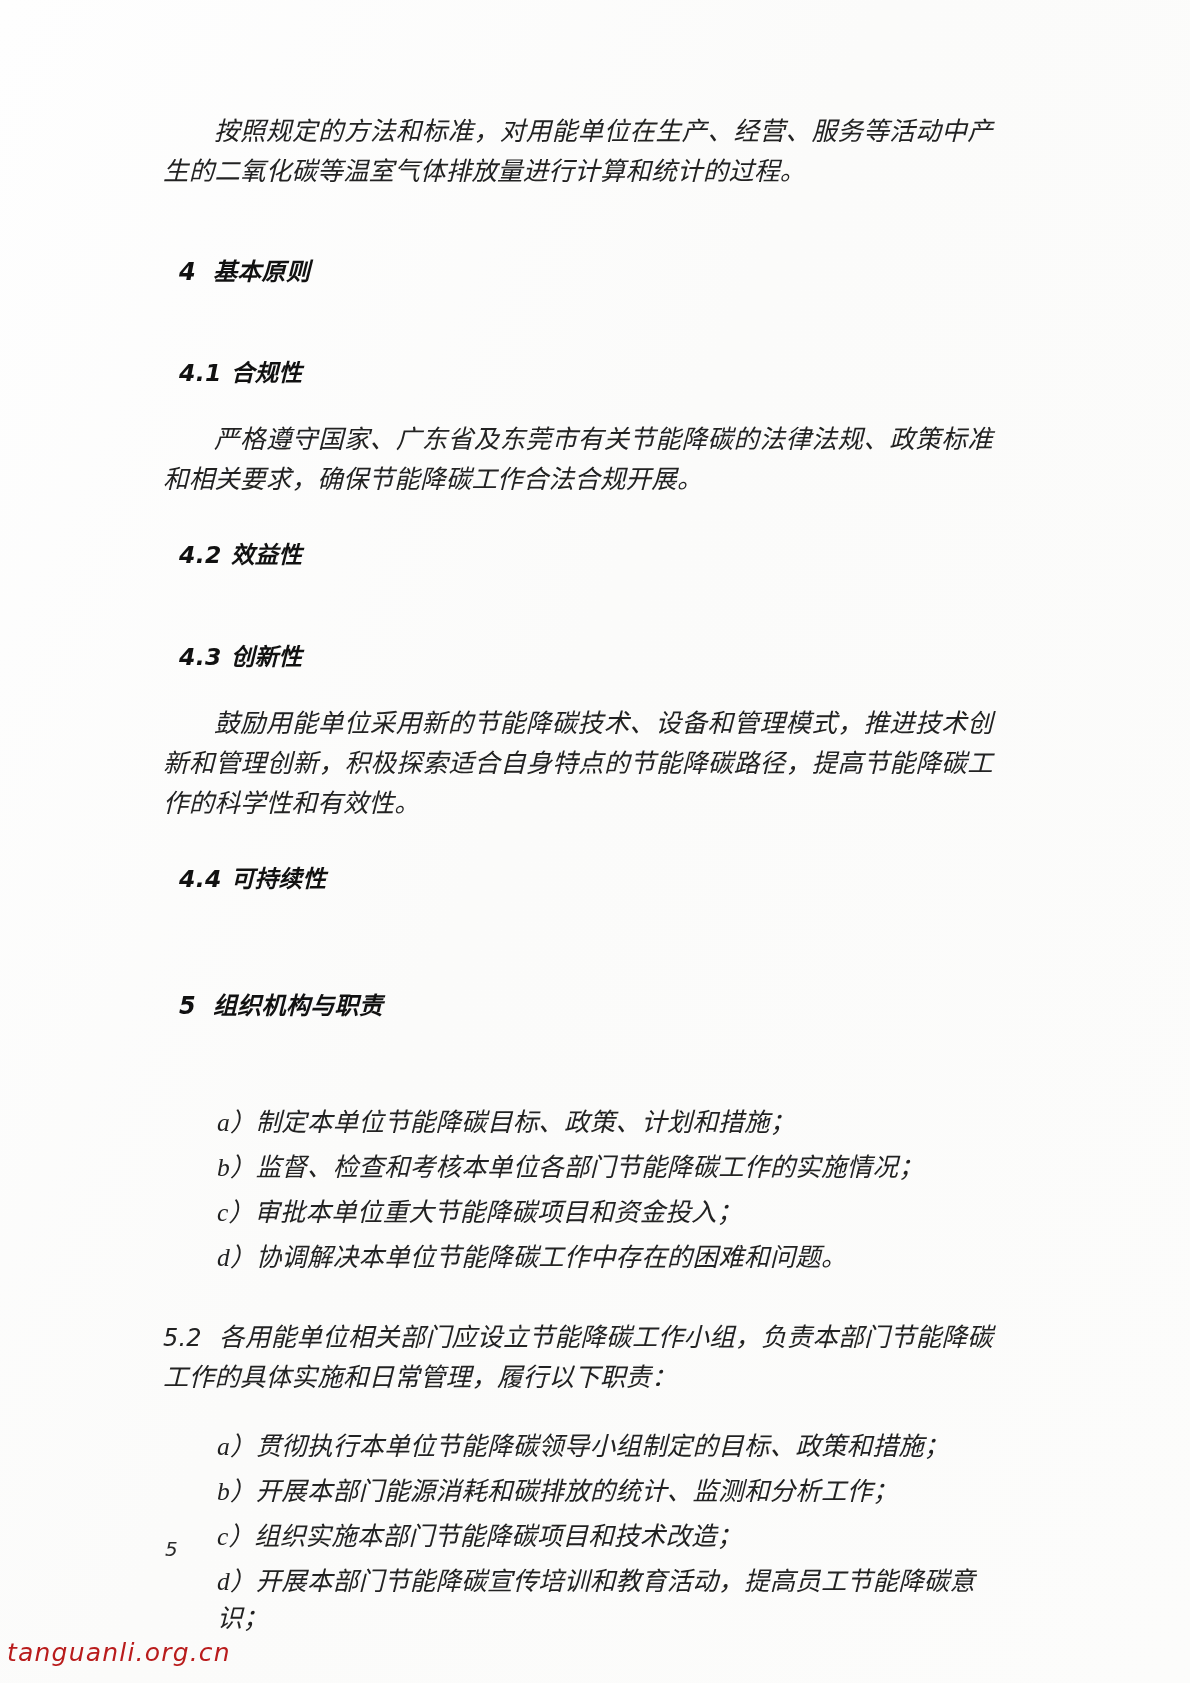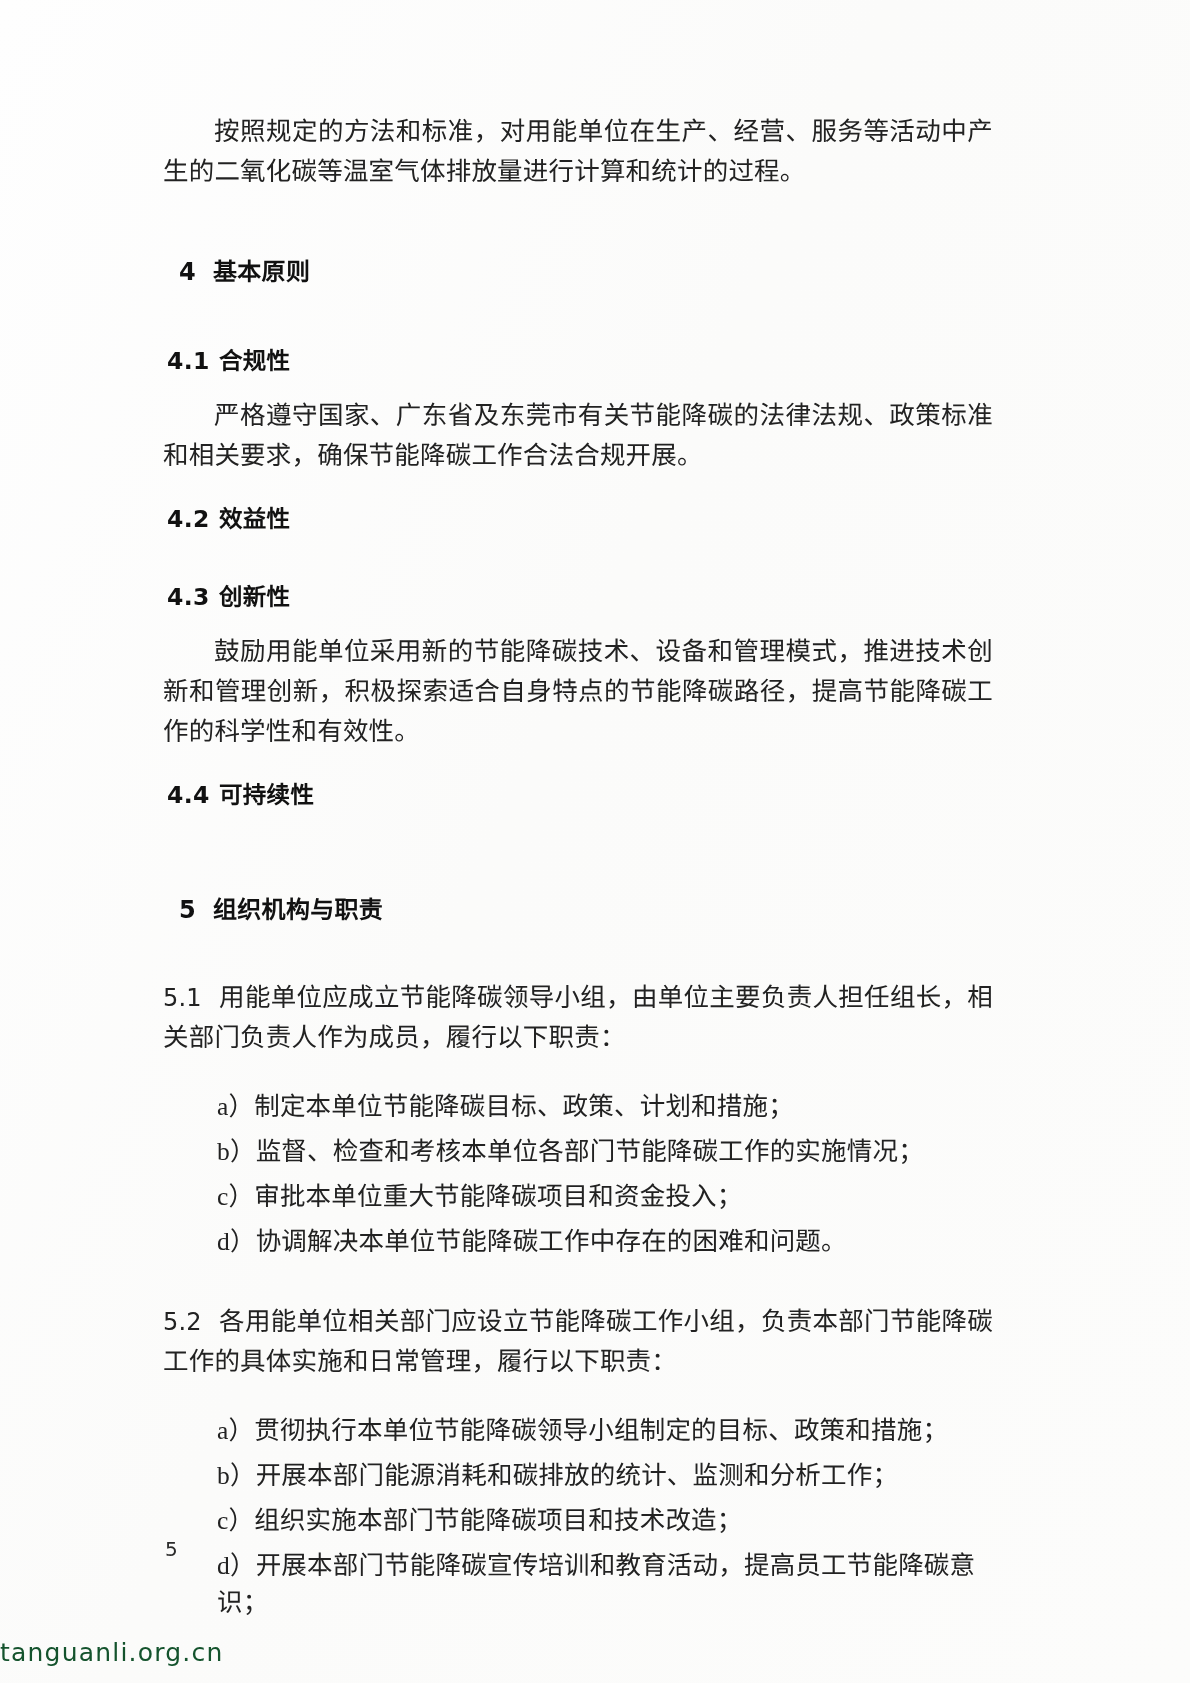--- a/index.html
+++ b/index.html
@@ -12,20 +12,21 @@
     font-family: "Liberation Serif", "DejaVu Serif", serif;
     color: #1a1a1a;
   }
   .page {
     position: relative;
     width: 1190px;
     height: 1683px;
     background: #fdfdfc;
     overflow: hidden;
     box-sizing: border-box;
+    font-style: italic;
   }
   
   .page::before {
     content: "";
     position: absolute;
     inset: 0;
     background: linear-gradient(115deg, #fefefe 0%, #fbfbfa 45%, #fcfcfb 100%);
     pointer-events: none;
   }
   .content {
@@ -53,21 +54,21 @@
     margin: 16px;
     color: #111;
     letter-spacing: 0.3px;
   }
   .h1 .num { display: inline-block; min-width: 34px; }
   .h2 {
     font-family: "DejaVu Sans", "Liberation Sans", sans-serif;
     font-size: 23.5px;
     font-weight: bold;
     line-height: 34px;
-    margin: 4px;
+    margin: 16px;
     color: #111;
     letter-spacing: 0.3px;
   }
   .h2 .num { display: inline-block; min-width: 52px; }
   .clause {
     font-size: 25.5px;
     line-height: 40px;
     text-align: justify;
     text-justify: inter-ideograph;
     margin: 0;
@@ -107,26 +108,26 @@
   .page-number {
     position: absolute;
     left: 165px;
     top: 1537px;
     font-family: "DejaVu Sans", "Liberation Sans", sans-serif;
     font-size: 20px;
     color: #2b2b2b;
   }
   .watermark {
     position: absolute;
-    left: 0;
+    left: 7px;
     top: 1638px;
     font-family: "DejaVu Sans", "Liberation Sans", sans-serif;
     font-size: 25px;
     letter-spacing: 1.2px;
-    color: #14532d;
+    color: #b91c1c;
     user-select: none;
   }
 </style>
 </head>
 <body>
 
 <div class="page">
 
   <div class="content">
 
@@ -169,23 +170,20 @@
     <div class="sp-sm"></div>
 
     <div class="sp-xl"></div>
 
     <h1 class="h1">
       <span class="num">5</span><span>组织机构与职责</span>
     </h1>
 
     <div class="sp-lg"></div>
 
-    <p class="clause">
-      <span class="num">5.1</span><span>用能单位应成立节能降碳领导小组，由单位主要负责人担任组长，相关部门负责人作为成员，履行以下职责：</span>
-    </p>
 
     <div class="sp-md"></div>
 
     <ul class="list">
       <li><span class="lbl">a）制定本单位节能降碳目标、政策、计划和措施；</span></li>
       <li><span class="lbl">b）监督、检查和考核本单位各部门节能降碳工作的实施情况；</span></li>
       <li><span class="lbl">c）审批本单位重大节能降碳项目和资金投入；</span></li>
       <li><span class="lbl">d）协调解决本单位节能降碳工作中存在的困难和问题。</span></li>
     </ul>
 

